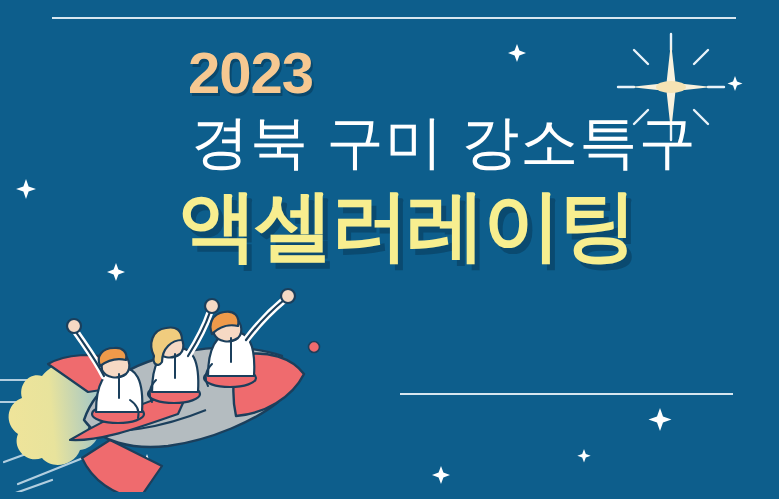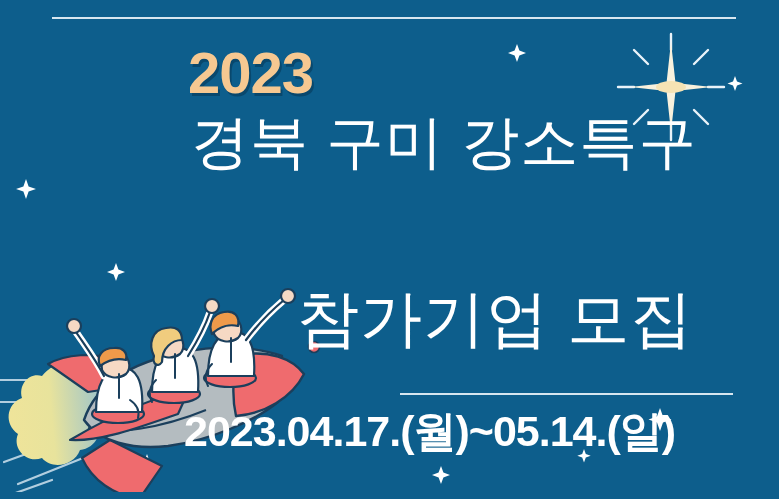--- a/index.html
+++ b/index.html
@@ -200,17 +200,16 @@
       <path d="M232 60 C220 62 216 72 220 82 C228 74 238 72 246 74
                C248 64 242 58 232 60 Z" fill="#ef9a4a"></path>
       <path d="M239 86 L239 110" fill="none" stroke-width="2"></path>
       <path d="M220 112 C214 118 212 126 216 134" fill="none" stroke-width="2"></path>
     </g>
   </svg>
 
   <div id="text-block">
     <div class="tline" id="year">2023</div>
     <div class="tline" id="subtitle">경북 구미 강소특구</div>
-    <div class="tline" id="tagline">참가기업 모집</div>
-    <div class="tline" id="daterange">2023.04.17.(월)~05.14.(일)</div>
+    <div class="tline" id="maintitle">액셀러레이팅</div>
   </div>
 
 </div>
 
 </body></html>

